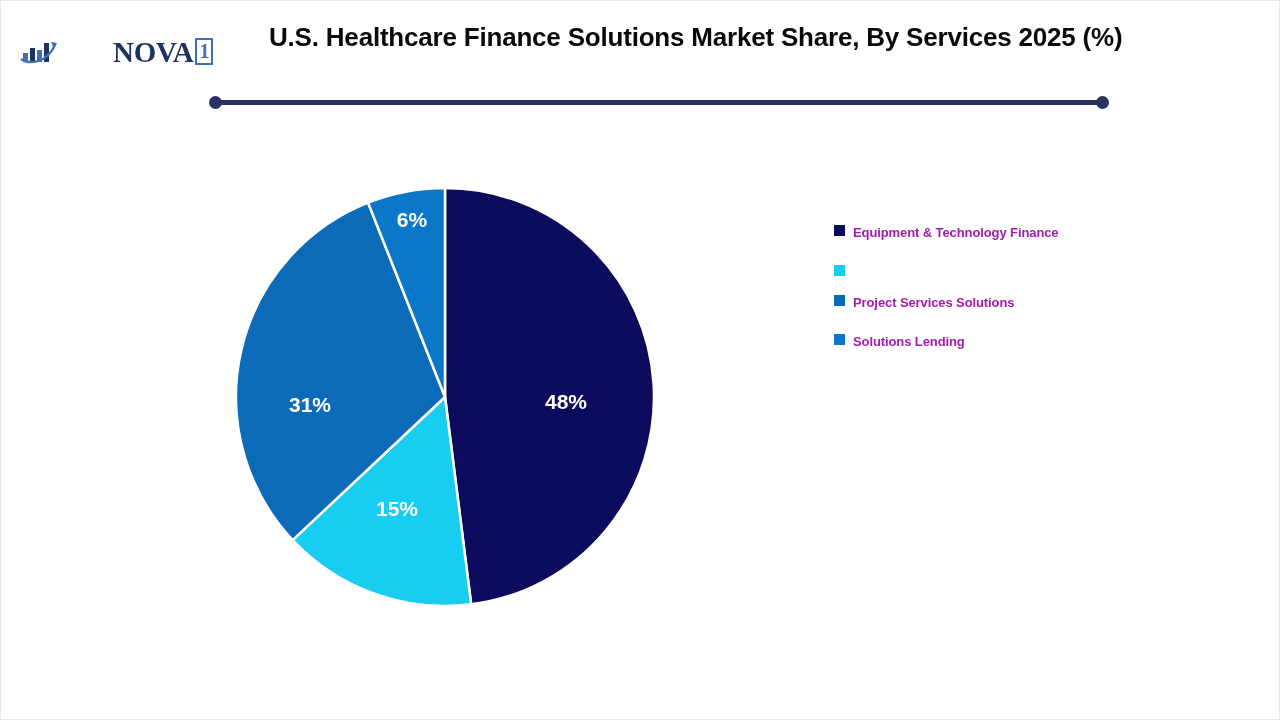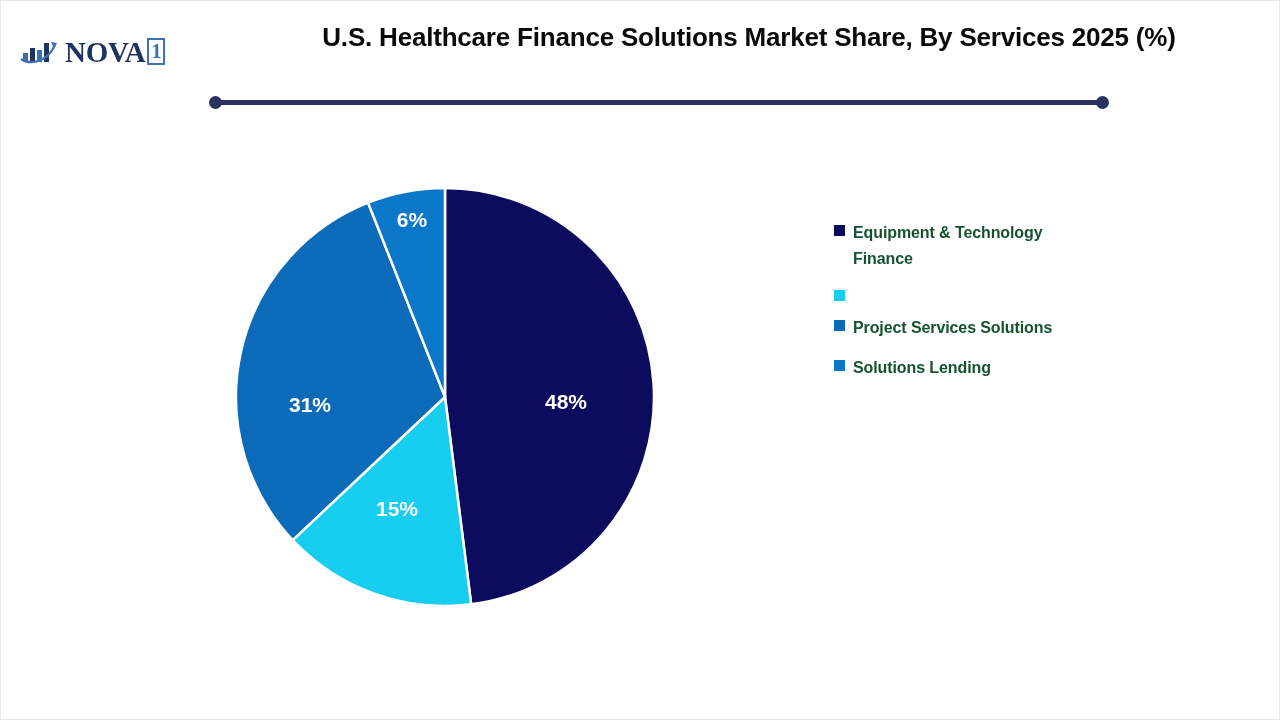--- a/index.html
+++ b/index.html
@@ -39,40 +39,41 @@
   }
   #logo-text {
     font-family: "Liberation Serif", serif;
     font-weight: bold;
     font-size: 29px;
     letter-spacing: -0.3px;
     color: #1f3360;
     white-space: nowrap;
     display: flex;
     align-items: center;
+    margin-left: 48px;
   }
   .logo-num {
     display: inline-block;
     border: 2px solid #3f6fb5;
     color: #3f6fb5;
     font-size: 20px;
     line-height: 20px;
     padding: 1px 2px 2px 2px;
     margin: 0 2px;
     position: relative;
     top: -1px;
   }
 
   
   #title {
     position: absolute;
     left: 268px;
     top: 14px;
     width: 960px;
-    text-align: center;
+    text-align: left;
     font-size: 26px;
     line-height: 45px;
     font-weight: bold;
     color: #0a0a0a;
     letter-spacing: -0.2px;
   }
 
   
   #divider {
     position: absolute;
@@ -131,24 +132,24 @@
     margin-bottom: 14px;
   }
   .legend-swatch {
     width: 11px;
     height: 11px;
     flex: 0 0 auto;
     margin-top: 5px;
     margin-right: 8px;
   }
   .legend-label {
-    font-size: 16px;
+    font-size: 13px;
     line-height: 25.5px;
     font-weight: bold;
-    color: #14532d;
+    color: #a21caf;
     letter-spacing: -0.1px;
   }
 
   
   #source {
     position: absolute;
     left: 0;
     top: 678px;
     width: 1280px;
     text-align: center;

